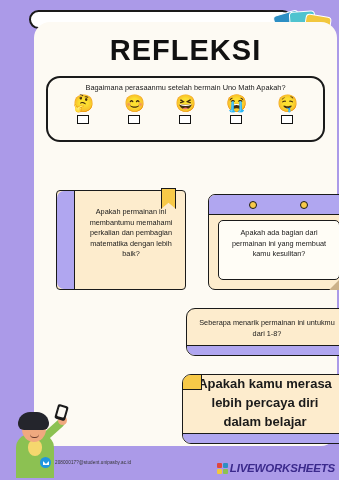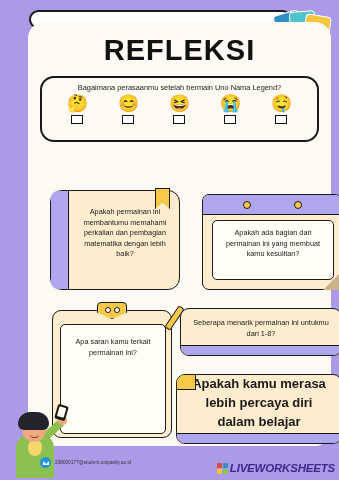--- a/index.html
+++ b/index.html
@@ -34,21 +34,21 @@
     width: 17px; height: 25px; border-radius: 50%;
     background: #4fc3cf;
     display:flex; align-items:center; justify-content:center;
     transform: rotate(-18deg);
   }
   .card-num { font-family: "Liberation Serif", serif; font-style: italic; font-weight: bold;
               font-size: 13px; color: #e0453f; }
 
   
   .sheet {
-    position: absolute; left: 28px; top: 22px;
+    position: absolute; left: 34px; top: 22px;
     width: 303px; height: 424px;
     background: #fdfaf3;
     border-radius: 16px;
   }
 
   .title {
     position: absolute; left: 0; top: 12px; width: 100%;
     text-align: center;
     font-size: 29px; font-weight: bold; letter-spacing: 1px;
     color: #111111;
@@ -82,21 +82,21 @@
     font-size: 7.3px; color: #1a1a1a; text-align: center;
     line-height: 1.45; padding: 0 10px;
   }
 
   
   .c1 {
     position: absolute; left: 22px; top: 168px;
     width: 130px; height: 100px;
     background: #fdeccd;
     border: 1.6px solid #1a1a1a;
-    border-radius: 12px;
+    border-radius: 4px;
   }
   .c1-spine {
     position: absolute; left: 0; top: 0; width: 18px; height: 100%;
     background: #b0a6f0;
     border-right: 1.6px solid #1a1a1a;
     border-radius: 7px 0 0 7px;
   }
   .c1-bookmark {
     position: absolute; right: 9px; top: -3px; width: 15px; height: 21px;
     background: #f7c948; border: 1.5px solid #1a1a1a;
@@ -279,21 +279,21 @@
       <span class="card-num">5</span>
     </div>
   </div>
 </div>
 
 <div class="sheet">
 
   <div class="title">REFLEKSI</div>
 
   <div class="emoji-box">
-    <div class="emoji-q">Bagaimana perasaanmu setelah bermain Uno Nama Legend?</div>
+    <div class="emoji-q">Bagaimana perasaanmu setelah bermain Uno Math Apakah?</div>
     <div class="emoji-row">
       <div class="emoji-col">
         <span class="emoji-glyph">🤔</span>
         <span class="emoji-check"></span>
       </div>
       <div class="emoji-col">
         <span class="emoji-glyph">😊</span>
         <span class="emoji-check"></span>
       </div>
       <div class="emoji-col">
@@ -321,32 +321,20 @@
     <div class="c2-header">
       <span class="ring"></span>
       <span class="ring"></span>
     </div>
     <div class="c2-inner">
       <div class="qtext">Apakah ada bagian dari permainan ini yang membuat kamu kesulitan?</div>
     </div>
     <div class="c2-fold"></div>
   </div>
 
-  <div class="c3">
-    <div class="c3-clip">
-      <span class="clip-hole"></span>
-      <span class="clip-hole"></span>
-    </div>
-    <div class="pencil">
-      <span class="pencil-tip"></span>
-    </div>
-    <div class="c3-paper">
-      <div class="qtext">Apa saran kamu terkait permainan ini?</div>
-    </div>
-  </div>
 
   <div class="c4">
     <div class="qtext">Seberapa menarik permainan ini untukmu dari 1-8?</div>
     <div class="base-purple"></div>
   </div>
 
   <div class="c5">
     <div class="c5-fold"></div>
     <div class="qtext">Apakah kamu merasa lebih percaya diri dalam belajar matematika setelah bermain permainan ini?</div>
     <div class="base-purple"></div>

